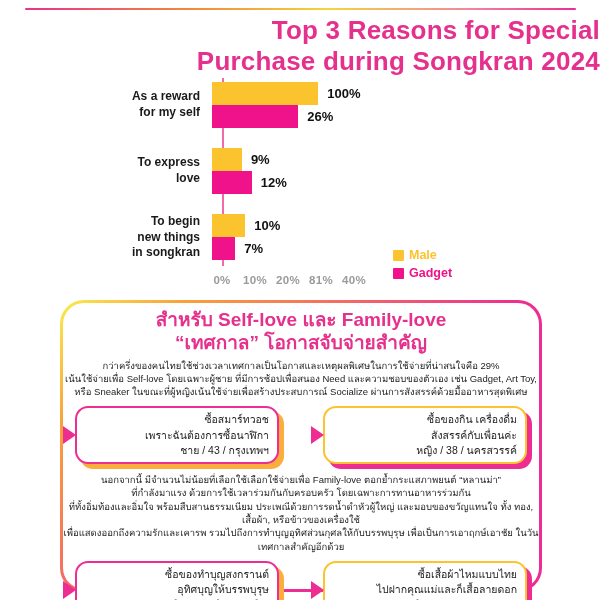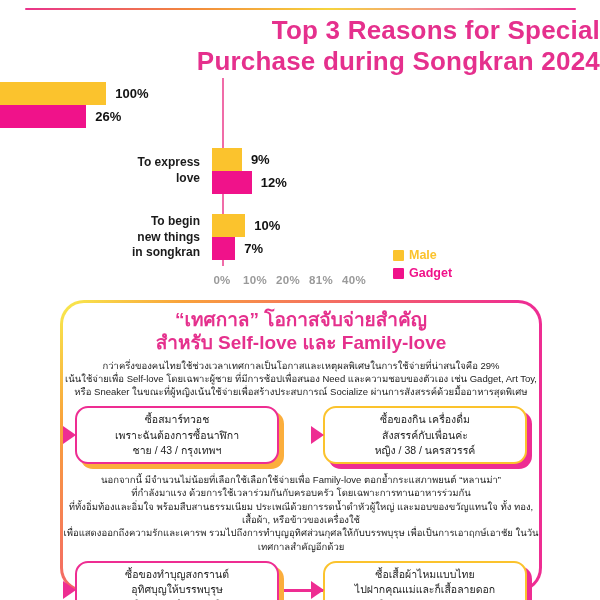--- a/index.html
+++ b/index.html
@@ -52,21 +52,21 @@
     text-align:center;color:#E5308D;font-weight:bold;font-size:19px;line-height:1.2;
   }
   .para{
     text-align:center;font-size:9.5px;line-height:1.4;color:#222;
     white-space:pre-line;margin-top:4px;
   }
   .para2{margin-top:9px;}
   .quote-row{display:flex;justify-content:center;gap:44px;margin-top:8px;}
   .quote{
     position:relative;width:204px;min-height:46px;background:#fff;border-radius:13px;
-    padding:4px 8px;text-align:center;font-size:10.5px;line-height:1.45;color:#222;
+    padding:4px 8px;text-align:right;font-size:10.5px;line-height:1.45;color:#222;
     white-space:pre-line;box-sizing:border-box;
   }
   .quote.pink{border:2px solid #EE2D92;box-shadow:5px 5px 0 #FBAE3C;}
   .quote.yellow{border:2px solid #FBC32D;box-shadow:5px 5px 0 #EE2D92;}
   .quote-arrow{
     position:absolute;left:-14px;top:50%;transform:translateY(-50%);
     width:0;height:0;border-top:9px solid transparent;border-bottom:9px solid transparent;
     border-left:13px solid #EE2D92;
   }
 </style>
@@ -77,20 +77,22 @@
 
 <div class="main-title">
   <div>Top 3 Reasons for Special</div>
   <div>Purchase during Songkran 2024</div>
 </div>
 
 <div class="chart">
   <div class="axis-line"></div>
   <div class="groups">
       <div class="group">
+        <div class="cat-label">As a reward
+for my self</div>
         <div class="bars">
           <div class="bar-row">
             <div class="bar" style="width: 106.24px; background: rgb(251, 195, 45);"></div>
             <span class="bar-value">100%</span>
           </div>
           <div class="bar-row">
             <div class="bar" style="width: 86.32px; background: rgb(240, 18, 138);"></div>
             <span class="bar-value">26%</span>
           </div>
         </div>
@@ -140,22 +142,22 @@
       <div class="legend-item">
         <span class="legend-swatch" style="background: rgb(240, 18, 138);"></span>
         <span class="legend-label" style="color: rgb(240, 18, 138);">Gadget</span>
       </div>
     </div>
 </div>
 
 <div class="info-wrap">
   <div class="info-inner">
     <div class="info-title">
+      <div>สำหรับ Self-love และ Family-love</div>
       <div>“เทศกาล” โอกาสจับจ่ายสำคัญ</div>
-      <div>สำหรับ Self-love และ Family-love</div>
     </div>
     <div class="para">กว่าครึ่งของคนไทยใช้ช่วงเวลาเทศกาลเป็นโอกาสและเหตุผลพิเศษในการใช้จ่ายที่น่าสนใจคือ 29%
 เน้นใช้จ่ายเพื่อ Self-love โดยเฉพาะผู้ชาย ที่มีการช้อปเพื่อสนอง Need และความชอบของตัวเอง เช่น Gadget, Art Toy,
 หรือ Sneaker ในขณะที่ผู้หญิงเน้นใช้จ่ายเพื่อสร้างประสบการณ์ Socialize ผ่านการสังสรรค์ด้วยมื้ออาหารสุดพิเศษ</div>
     <div class="quote-row">
         <div class="quote pink"><span class="quote-arrow"></span><span>ซื้อสมาร์ทวอช
 เพราะฉันต้องการซื้อนาฬิกา
 ชาย / 43 / กรุงเทพฯ</span></div>
         <div class="quote yellow"><span class="quote-arrow"></span><span>ซื้อของกิน เครื่องดื่ม
 สังสรรค์กับเพื่อนค่ะ

